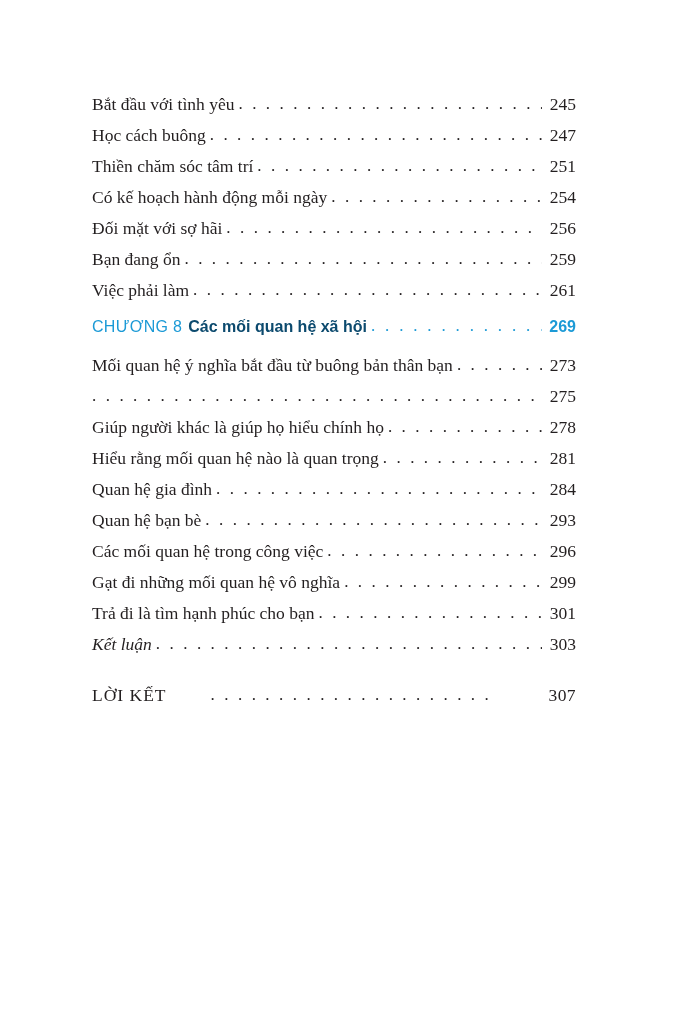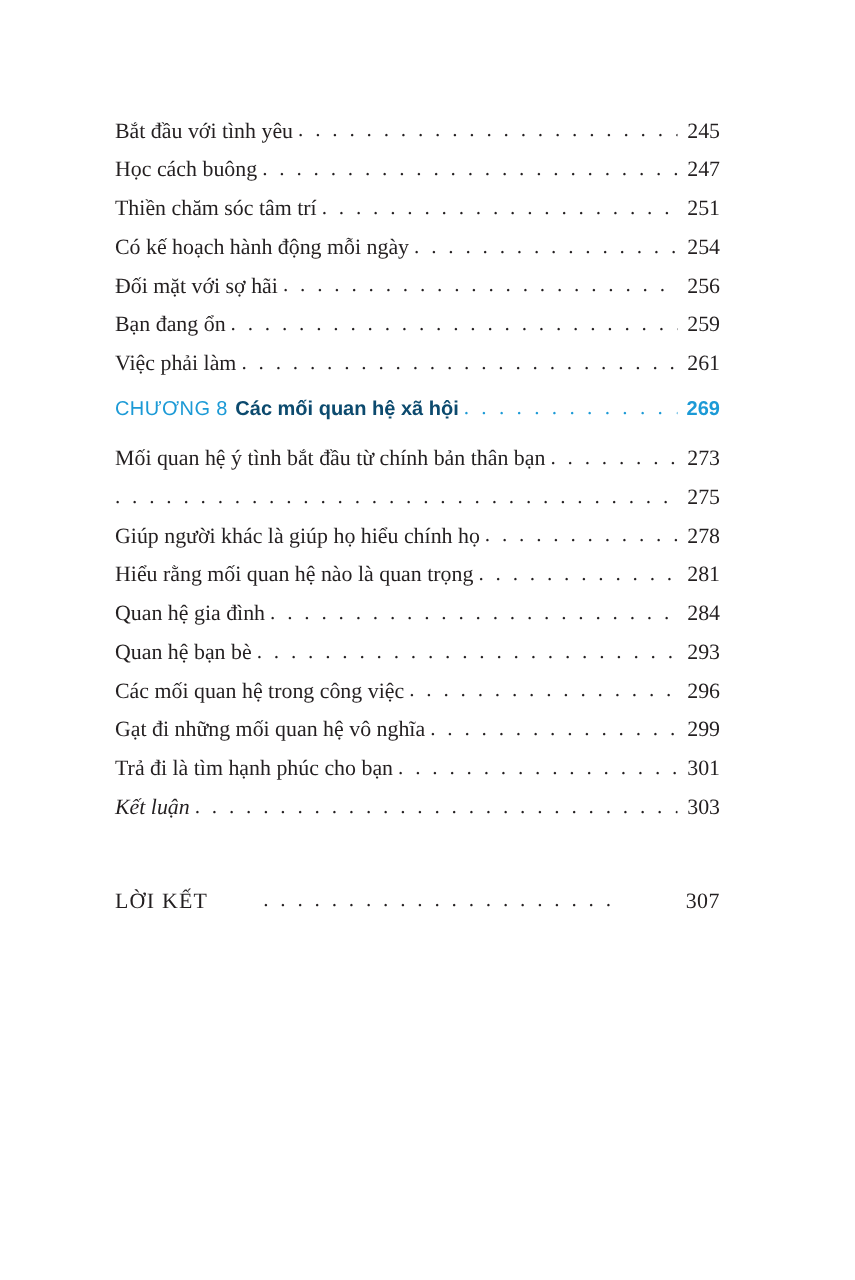--- a/index.html
+++ b/index.html
@@ -86,21 +86,21 @@
     font-weight: bold;
     font-size: 16px;
     color: #1c9ad6;
   }
 
   .entry.italic .label {
     font-style: italic;
   }
 
   .entry.closing {
-    margin-top: 58px;
+    margin-top: 34px;
     font-size: 17.5px;
     letter-spacing: 0.4px;
     gap: 40px;
   }
   .entry.closing .label {
     letter-spacing: 1px;
   }
   .entry.closing .page-no {
     padding-left: 8px;
   }
@@ -151,21 +151,21 @@
 
     <div class="toc-group">
       <div class="entry chapter">
         <span class="chapter-num">CHƯƠNG 8</span>
         <span class="label">Các mối quan hệ xã hội</span>
         <span class="leader">. . . . . . . . . . . . . . . . . . . . . . . . . . . . . . . . . . . . . . . . . . . . . . . . . . . . . . . . . . . . . . . . . . . . . . . .</span>
         <span class="page-no">269</span>
       </div>
 
       <div class="entry">
-        <span class="label">Mối quan hệ ý tình bắt đầu từ chính bản thân bạn</span>
+        <span class="label">Mối quan hệ ý nghĩa bắt đầu từ buông bản thân bạn</span>
         <span class="leader">. . . . . . . . . . . . . . . . . . . . . . . . . . . . . . . . . . . . . . . . . . . . . . . . . . . . . . . . . . . . . . . . . . . . . . . .</span>
         <span class="page-no">273</span>
       </div>
       <div class="entry">
         <span class="leader">. . . . . . . . . . . . . . . . . . . . . . . . . . . . . . . . . . . . . . . . . . . . . . . . . . . . . . . . . . . . . . . . . . . . . . . .</span>
         <span class="page-no">275</span>
       </div>
       <div class="entry">
         <span class="label">Giúp người khác là giúp họ hiểu chính họ</span>
         <span class="leader">. . . . . . . . . . . . . . . . . . . . . . . . . . . . . . . . . . . . . . . . . . . . . . . . . . . . . . . . . . . . . . . . . . . . . . . .</span>

